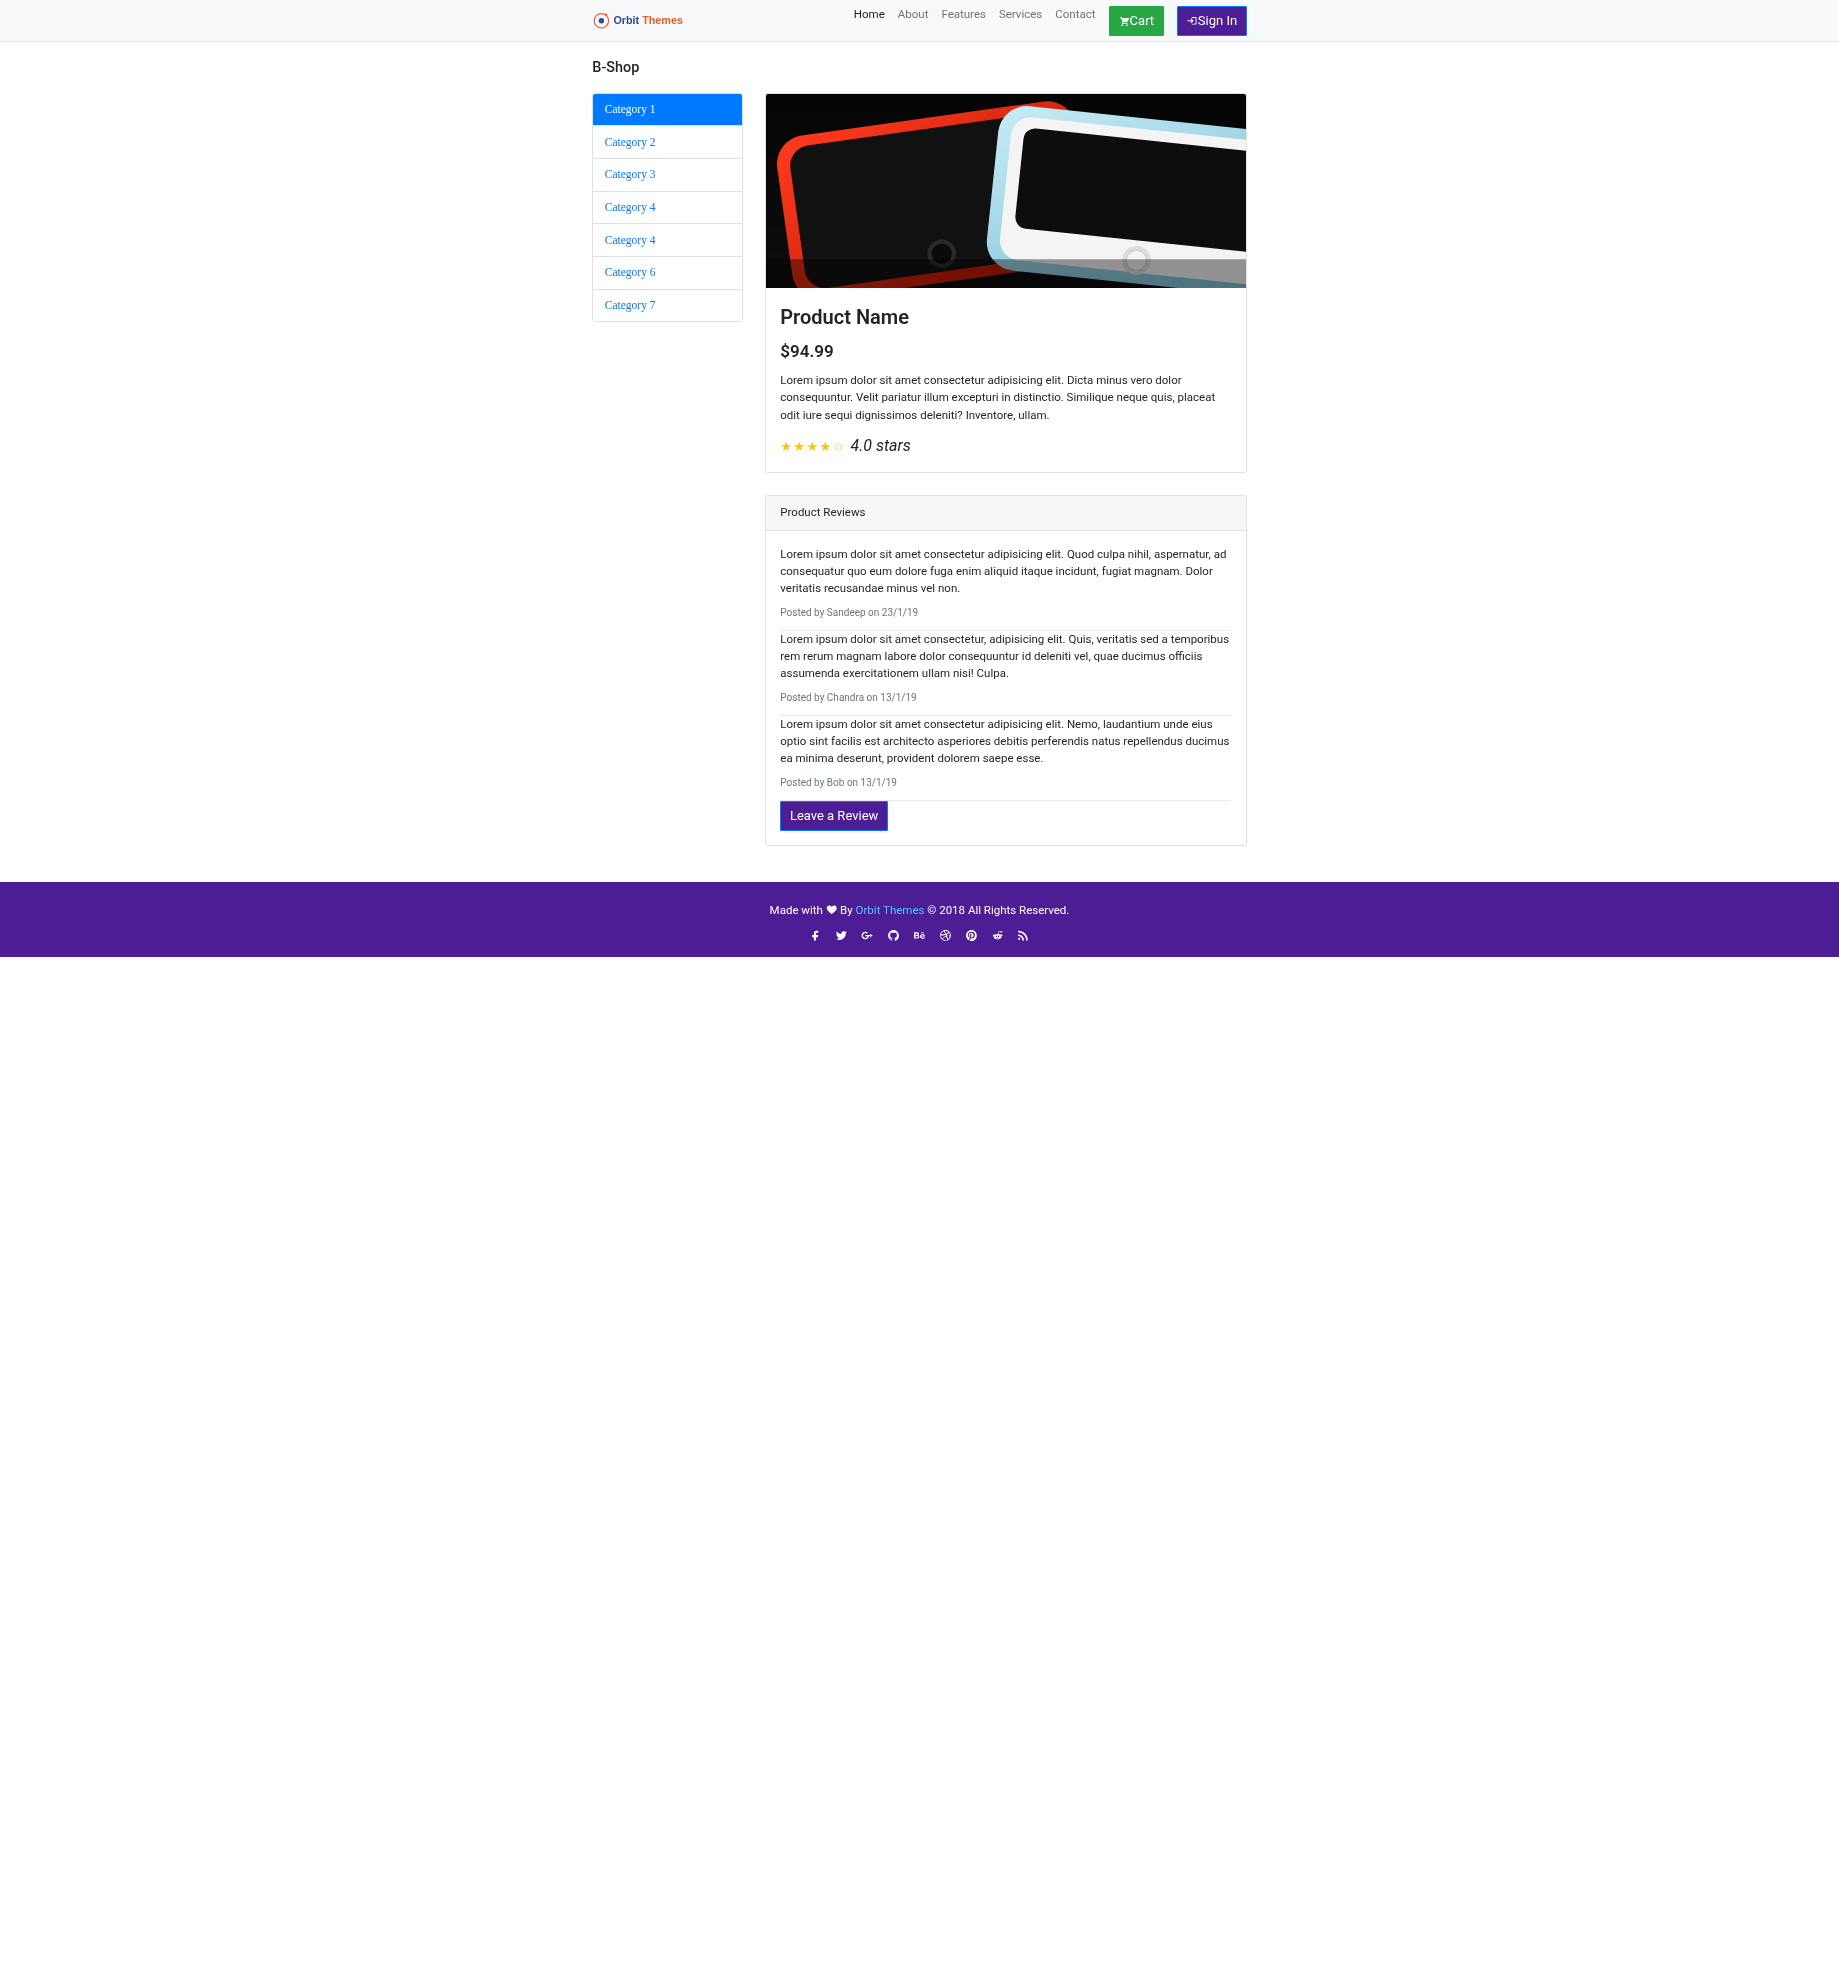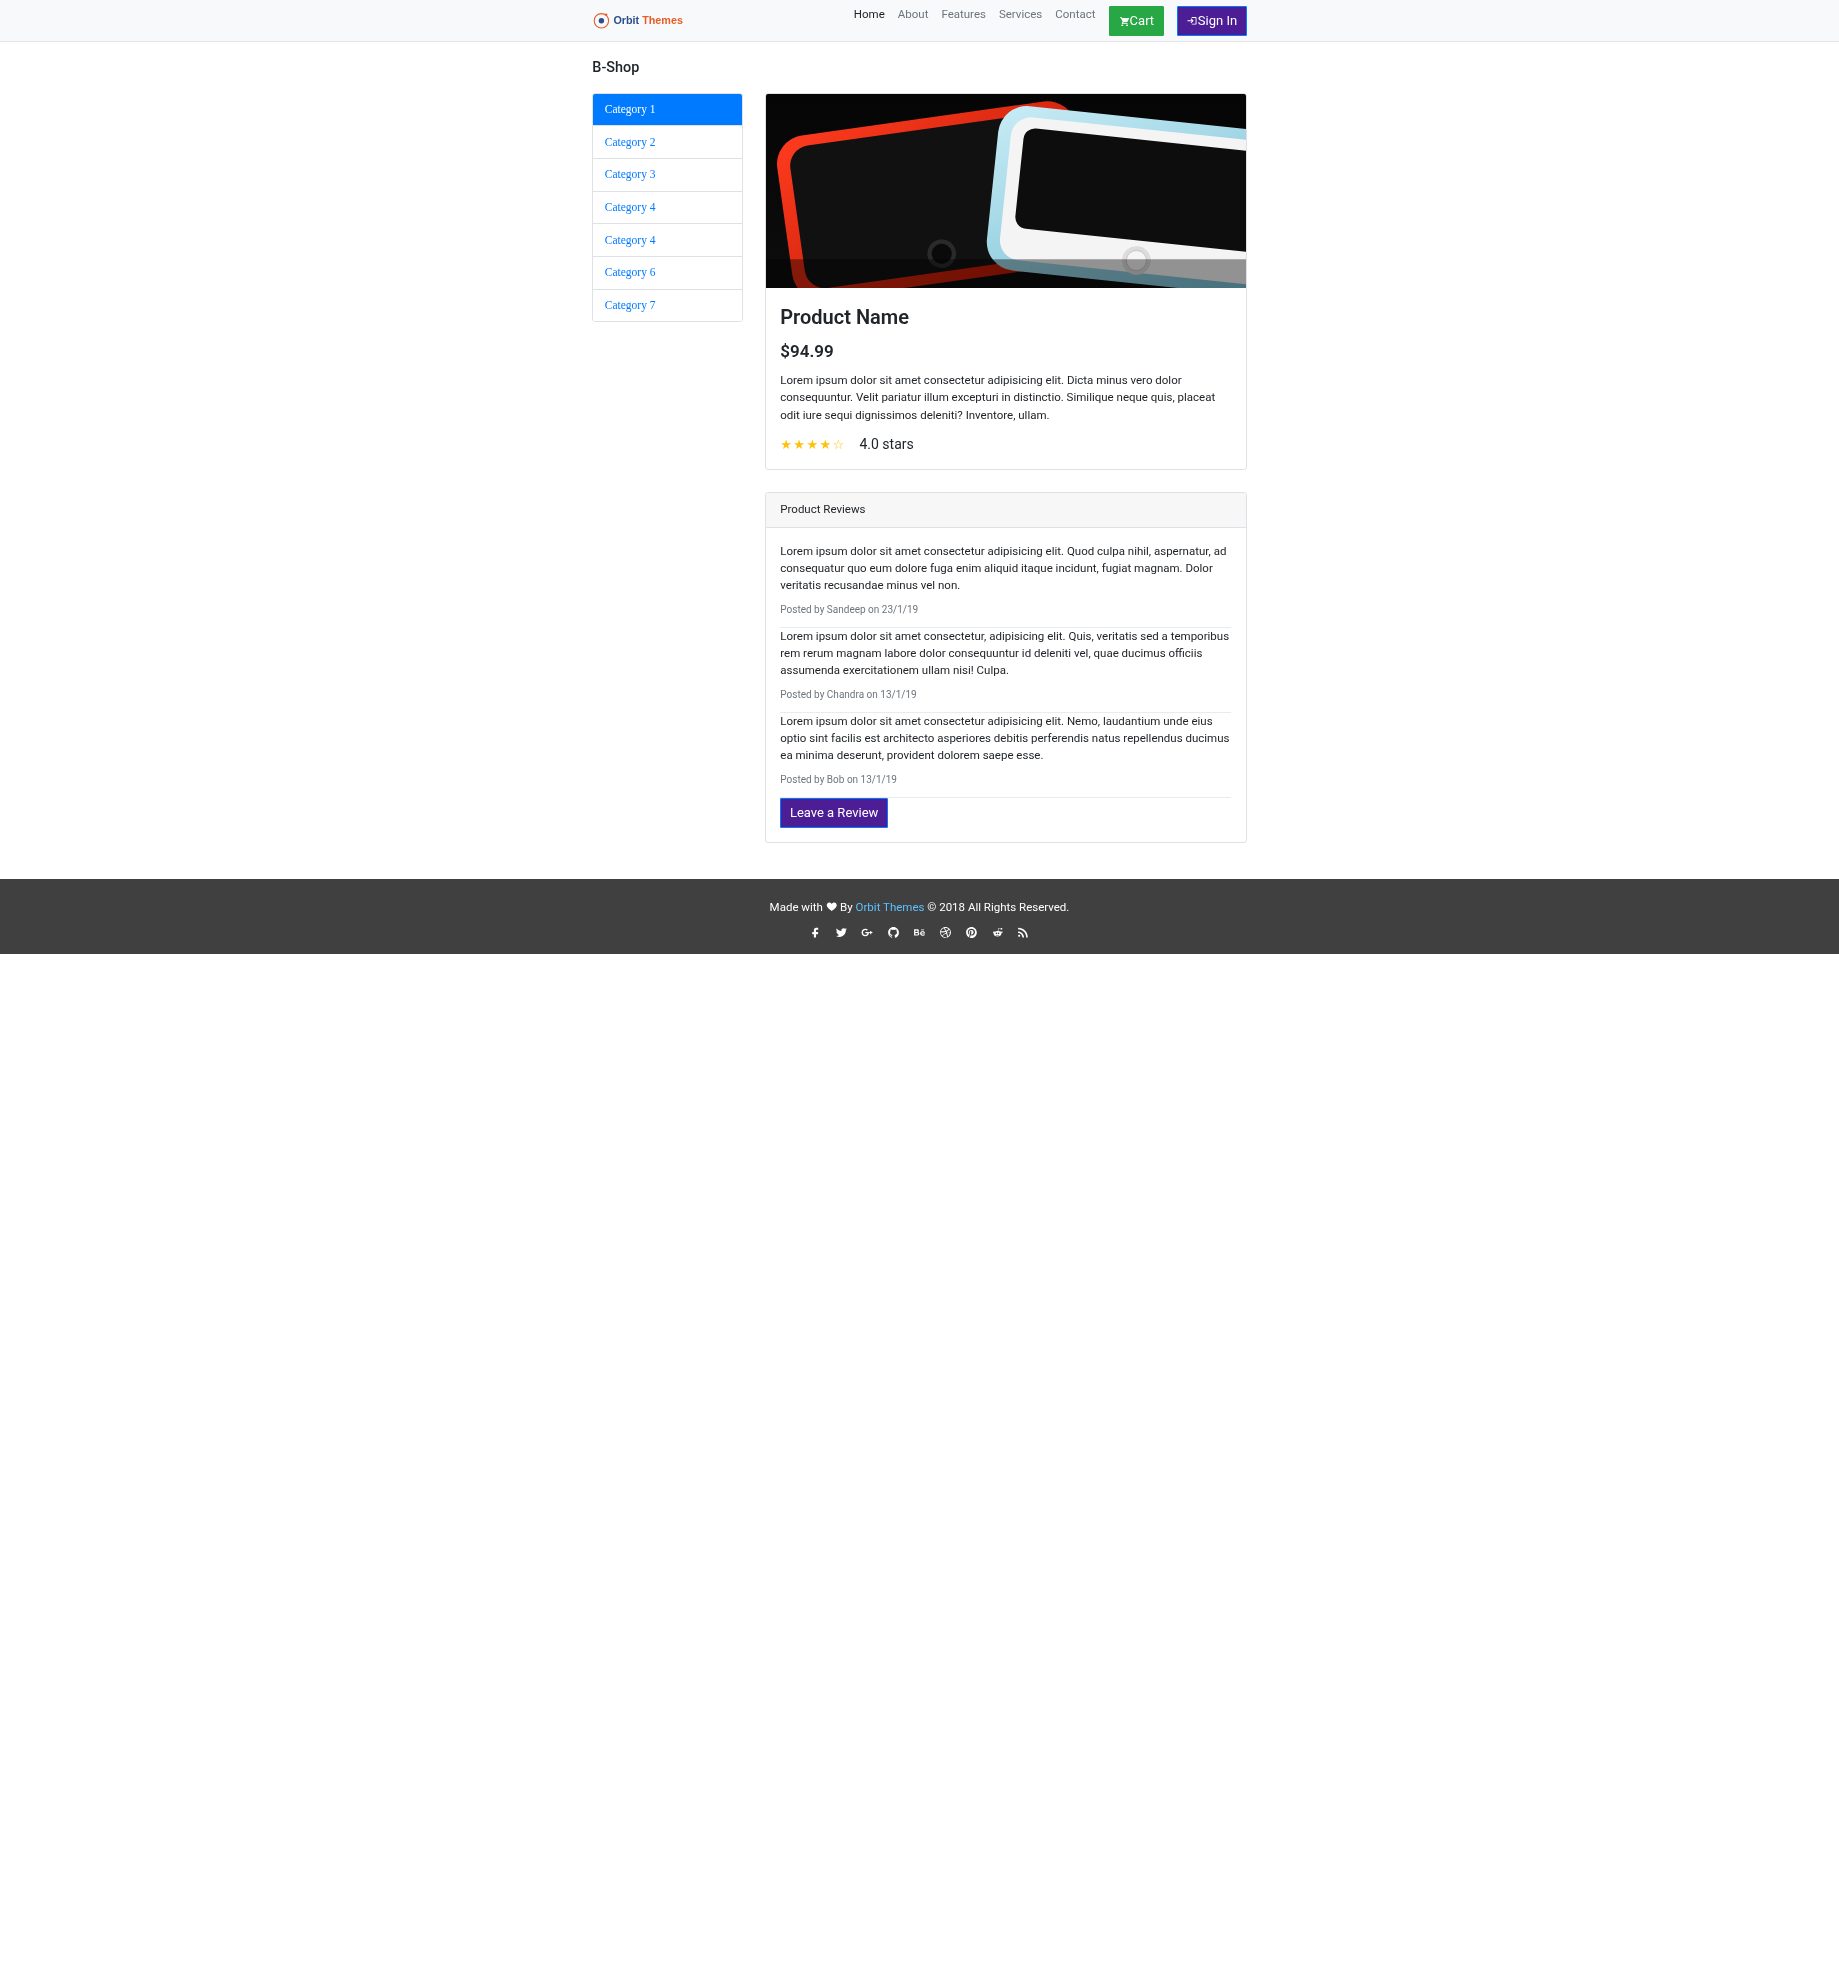--- a/index.html
+++ b/index.html
@@ -101,36 +101,36 @@
   .card-img-top {
     width: 100%;
     height: 194px;
     display: block;
   }
   .card-body { padding: 14.4px; }
   .product-title { font-size: 20px; font-weight: 600; margin-bottom: 7.2px; }
   .product-price { font-size: 17px; font-weight: 600; margin-bottom: 7.2px; }
   .product-desc { margin-bottom: 10px; }
   .stars { color: #ffc107; font-size: 13px; letter-spacing: 1.4px; }
-  .stars-text { color: #212529; margin-left: 11px; font-size: 14px; }
+  .stars-text { color: #212529; margin-left: 2px; font-size: 16px; font-style: italic; }
 
   .card-header {
     background: #f7f7f7;
     padding: 8.6px 14.4px;
     border-bottom: 0.7px solid #dee2e6;
     font-size: 11.5px;
   }
 
   .review { padding-bottom: 10px; border-bottom: 0.7px solid #e9ecef; }
   .review p { margin-bottom: 7.2px; }
   .review-meta { color: #6c757d; font-size: 10px; }
 
   
   footer {
-    background: #404040;
+    background: #4c1d95;
     color: #fff;
     text-align: center;
     padding: 20px 0 14.4px;
     margin-top: 14.4px;
   }
   footer a.link { color: #59c2ff; text-decoration: none; }
   .social-row {
     display: flex;
     justify-content: center;
     gap: 13px;

